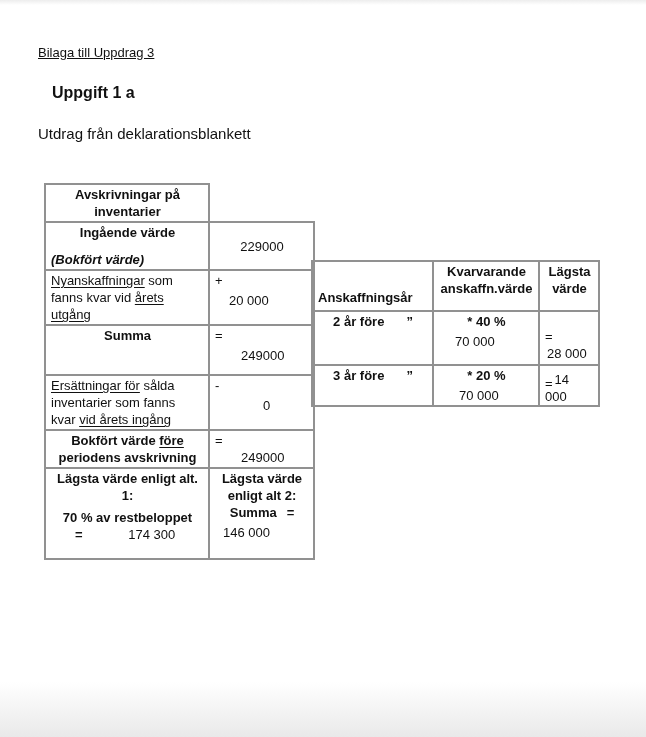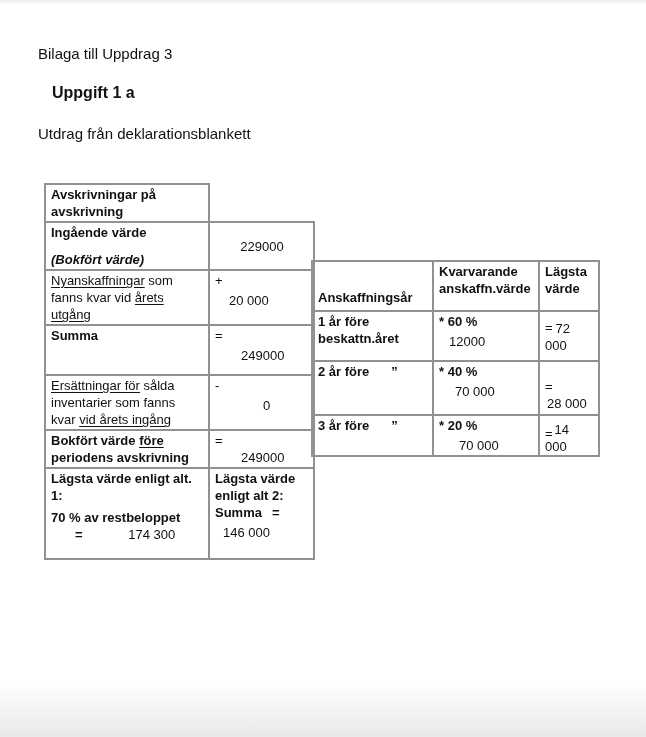--- a/index.html
+++ b/index.html
@@ -14,39 +14,39 @@
 
   .top-shade {
     position: absolute; top: 0; left: 0; right: 0; height: 5px;
     background: linear-gradient(to bottom, #ededed, rgba(255,255,255,0));
   }
   .bottom-shade {
     position: absolute; bottom: 0; left: 0; right: 0; height: 55px;
     background: linear-gradient(to bottom, rgba(235,235,235,0), #e9e9e9);
   }
 
-  .annex    { position: absolute; left: 38px; top: 45px;  font-size: 15px; }
+  .annex    { position: absolute; left: 38px; top: 45px;  font-size: 13px; text-decoration: underline; }
   .title    { position: absolute; left: 52px; top: 84px;  font-size: 16px; font-weight: bold; }
   .subtitle { position: absolute; left: 38px; top: 125px; font-size: 15px; }
 
   table { position: absolute; border-collapse: collapse; table-layout: fixed; }
   td {
     border: 2px solid #919191;
     vertical-align: top;
     padding: 1px 4px 1px 5px;
     font-size: 13px;
     line-height: 17px;
     overflow: hidden;
   }
   .lt { left: 44px;  top: 183px; width: 269px; }
   .rt { left: 311px; top: 260px; width: 287px; }
 
   td.ghost { border: none; }
 
-  .b  { font-weight: bold; }
+  .b  { font-weight: bold; text-align: center; }
   .bi { font-weight: bold; font-style: italic; }
   .u  { text-decoration: underline; text-underline-offset: 2px; }
 
   .vmid { vertical-align: middle; text-align: center; }
   .vbot { vertical-align: bottom; }
 
   .mt10 { margin-top: 10px; }
   .mt5  { margin-top: 5px; }
   .amt  { padding-top: 3px; }
 
@@ -84,21 +84,21 @@
 
   <table class="lt">
     <colgroup>
         <col style="width:164px">
         <col style="width:105px">
       </colgroup>
     <tbody>
         <tr style="height:36px">
       <td>
         <div class="b">Avskrivningar på</div>
-        <div class="b">avskrivning</div>
+        <div class="b">inventarier</div>
       </td>
       <td class="ghost"></td>
     </tr>
     <tr style="height:37px">
       <td>
         <div class="b">Ingående värde</div>
         <div class="bi mt10">(Bokfört värde)</div>
       </td>
       <td class="vmid">
         <span>229000</span>
@@ -178,33 +178,20 @@
       </td>
       <td>
         <div class="b">Kvarvarande</div>
         <div class="b">anskaffn.värde</div>
       </td>
       <td>
         <div class="b">Lägsta</div>
         <div class="b">värde</div>
       </td>
     </tr>
-    <tr style="height:50px">
-      <td>
-        <div class="b">1 år före</div>
-        <div class="b">beskattn.året</div>
-      </td>
-      <td>
-        <div class="b">* 60 %</div>
-        <div class="amt pl10">12000</div>
-      </td>
-      <td class="vbot pb6">
-        <span class="eq-high">=</span><span>72 000</span>
-      </td>
-    </tr>
     <tr style="height:54px">
       <td>
         <div class="b"><span>2 år före</span><span class="ditto">”</span></div>
       </td>
       <td>
         <div class="b">* 40 %</div>
         <div class="amt pl16">70 000</div>
       </td>
       <td class="vbot pb2">
         <div>=</div>

